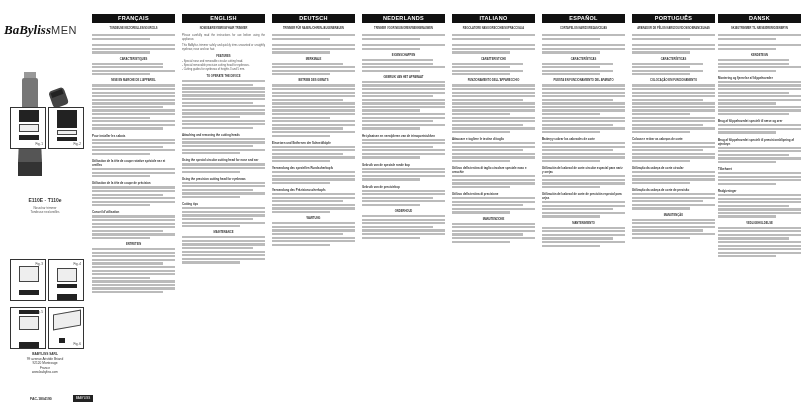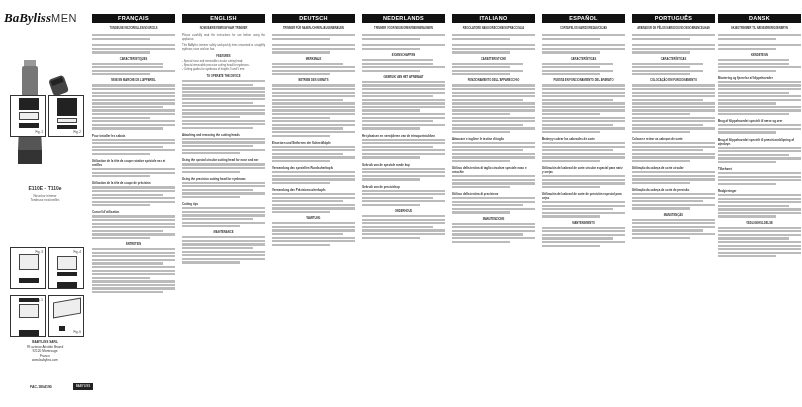--- a/index.html
+++ b/index.html
@@ -1,18 +1,18 @@
 <!DOCTYPE html>
 <html><head>
 <meta charset="utf-8">
 <style>
   * { box-sizing: border-box; margin: 0; padding: 0; }
   html, body { width: 802px; height: 407px; background: #fff; overflow: hidden; }
   body { font-family: "Liberation Sans", sans-serif; color: #333; position: relative; }
-  .left-panel { position: absolute; left: 0; top: 0; width: 90px; height: 298px; }
+  .left-panel { position: absolute; left: 0; top: 12px; width: 90px; height: 298px; }
   .brand { position: absolute; left: 4px; top: 10px; font-size: 13px; white-space: nowrap; }
   .brand .b { font-family: "Liberation Serif", serif; font-weight: bold; font-style: italic; color: #111; }
   .brand .m { font-weight: normal; color: #333; letter-spacing: 0.5px; font-size: 11px; }
   .product { position: absolute; left: 18px; top: 40px; width: 55px; height: 130px; }
   .model { position: absolute; left: 0; width: 90px; text-align: center; top: 185px; font-size: 5px; font-weight: bold; }
   .model-sub { position: absolute; left: 0; width: 90px; text-align: center; top: 194px; font-size: 3px; line-height: 4px; color: #555; }
   .fig { position: absolute; width: 36px; height: 42px; border: 1px solid #333; background: #fff; }
   .fig .lbl { position: absolute; right: 2px; bottom: 2px; font-size: 3px; }
   .fig .blk { position: absolute; left: 8px; width: 20px; background: #222; }
   .fig .wht { position: absolute; left: 8px; width: 20px; border: 1px solid #444; background: #eee; }

